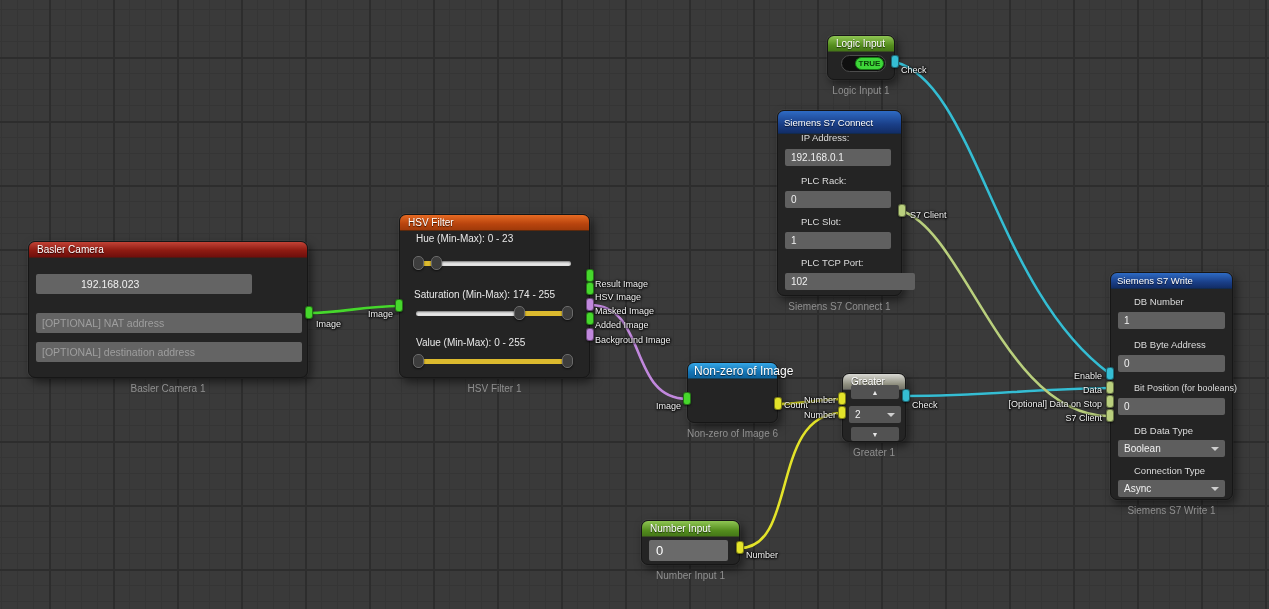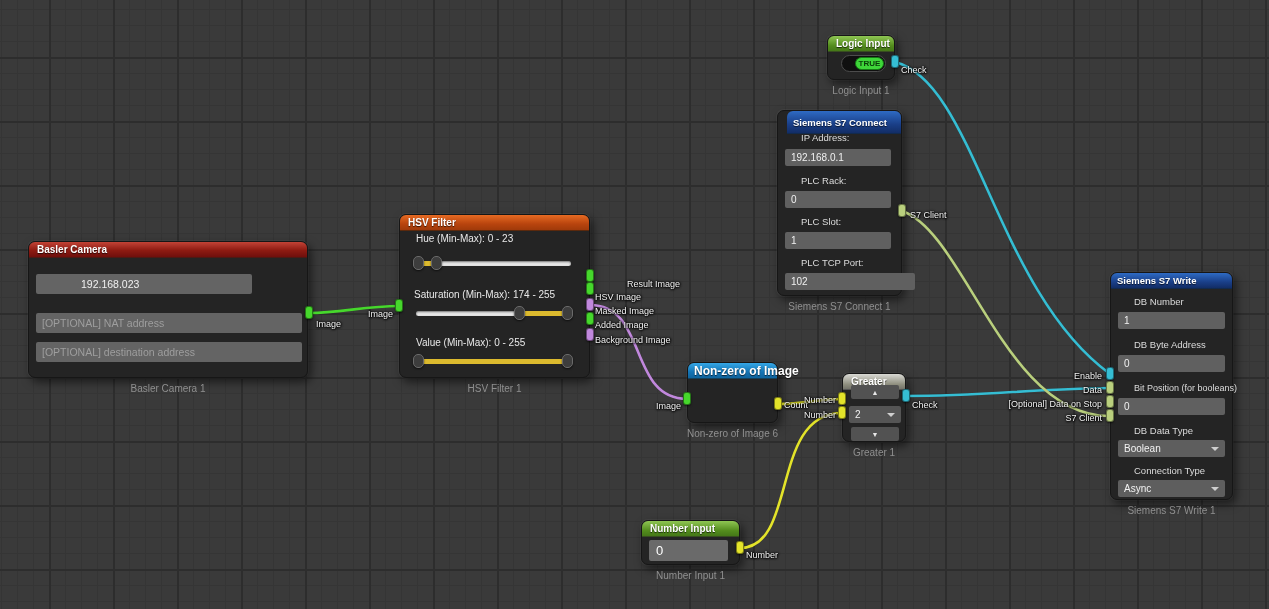--- a/index.html
+++ b/index.html
@@ -19,21 +19,21 @@
   path.wire{fill:none;stroke-width:2.6;stroke-linecap:round;}
   .node{
     position:absolute;background:#242424;border:1px solid #161616;border-radius:7px;
     box-shadow:3px 4px 10px rgba(0,0,0,.55), 0 0 0 1px rgba(255,255,255,.05);
     z-index:2;
   }
   .hdr{
     height:16px;border-radius:6px 6px 0 0;display:flex;align-items:center;
     padding:0 8px;border-bottom:1px solid rgba(0,0,0,.6);
   }
-  .hdr span{font-size:10px;font-weight:bold;color:#fff;text-shadow:0 1px 1px rgba(0,0,0,.7);white-space:nowrap;}
+  .hdr span{font-size:10px;font-weight:normal;color:#fff;text-shadow:0 1px 1px rgba(0,0,0,.7);white-space:nowrap;}
   .hdr-red{background:linear-gradient(#c24336,#8e1b12 55%,#6f0f0c);}
   .hdr-orange{background:linear-gradient(#e66a22,#b8440e 60%,#a03a0a);}
   .hdr-skyblue{background:linear-gradient(#35a7e6,#1474b4 60%,#0f649e);}
   .hdr-gray{background:linear-gradient(#d9d9d4,#8e8e7e 70%,#74746a);}
   .hdr-green{background:linear-gradient(#8fc653,#538c1d 65%,#457818);}
   .hdr-navy{background:linear-gradient(#2e6bc4,#1a3f88 60%,#122d66);}
   .caption{
     position:absolute;top:100%;left:-20px;right:-20px;margin-top:6px;text-align:center;
     font-size:10px;color:#8f8f8f;white-space:nowrap;
   }
@@ -172,21 +172,21 @@
       </div>
     <div class="toggle" style="left:13px;top:19px;">
       <div class="knob">
           <span>TRUE</span>
         </div>
     </div>
     <div class="caption">Logic Input 1</div>
   </div>
 
   <div class="node" style="left:777px;top:110px;width:125px;height:186px;">
-    <div class="hdr hdr-navy" style="padding:11px 6px;margin-left:9px;">
+    <div class="hdr hdr-navy" style="padding:11px 6px;">
         <span style="font-size:9.5px;">Siemens S7 Connect</span>
       </div>
     <div class="flabel" style="left:7px;top:21px;">IP Address:</div>
     <input class="field small" readonly="" style="left: 7px; top: 38px; width: 106px;" value="192.168.0.1">
     <div class="flabel" style="left:7px;top:64px;">PLC Rack:</div>
     <input class="field small" readonly="" style="left: 7px; top: 80px; width: 106px;" value="0">
     <div class="flabel" style="left:7px;top:105px;">PLC Slot:</div>
     <input class="field small" readonly="" style="left: 7px; top: 121px; width: 106px;" value="1">
     <div class="flabel" style="left:7px;top:146px;">PLC TCP Port:</div>
     <input class="field small" readonly="" style="left: 7px; top: 162px; width: 130px;" value="102">
@@ -231,21 +231,21 @@
   <div class="port" style="left: 736px; top: 541px; background: rgb(227, 227, 42);"></div>
   <div class="port" style="left: 891px; top: 55px; background: rgb(53, 189, 211);"></div>
   <div class="port" style="left: 898px; top: 204px; background: rgb(185, 207, 125);"></div>
   <div class="port" style="left: 1106px; top: 367px; background: rgb(53, 189, 211);"></div>
   <div class="port" style="left: 1106px; top: 381px; background: rgb(185, 207, 125);"></div>
   <div class="port" style="left: 1106px; top: 395px; background: rgb(185, 207, 125);"></div>
   <div class="port" style="left: 1106px; top: 409px; background: rgb(185, 207, 125);"></div>
 
   <div class="plabel" style="left:316px;top:319px;">Image</div>
   <div class="plabel r" style="left:393px;top:309px;">Image</div>
-  <div class="plabel" style="left:595px;top:279px;margin-left:32px;">Result Image</div>
+  <div class="plabel" style="left:595px;top:279px;">Result Image</div>
   <div class="plabel" style="left:595px;top:292px;">HSV Image</div>
   <div class="plabel" style="left:595px;top:306px;">Masked Image</div>
   <div class="plabel" style="left:595px;top:320px;">Added Image</div>
   <div class="plabel" style="left:595px;top:335px;">Background Image</div>
   <div class="plabel r" style="left:681px;top:401px;">Image</div>
   <div class="plabel" style="left:784px;top:400px;">Count</div>
   <div class="plabel r" style="left:836px;top:395px;">Number</div>
   <div class="plabel r" style="left:836px;top:410px;">Number</div>
   <div class="plabel" style="left:912px;top:400px;">Check</div>
   <div class="plabel" style="left:746px;top:550px;">Number</div>

